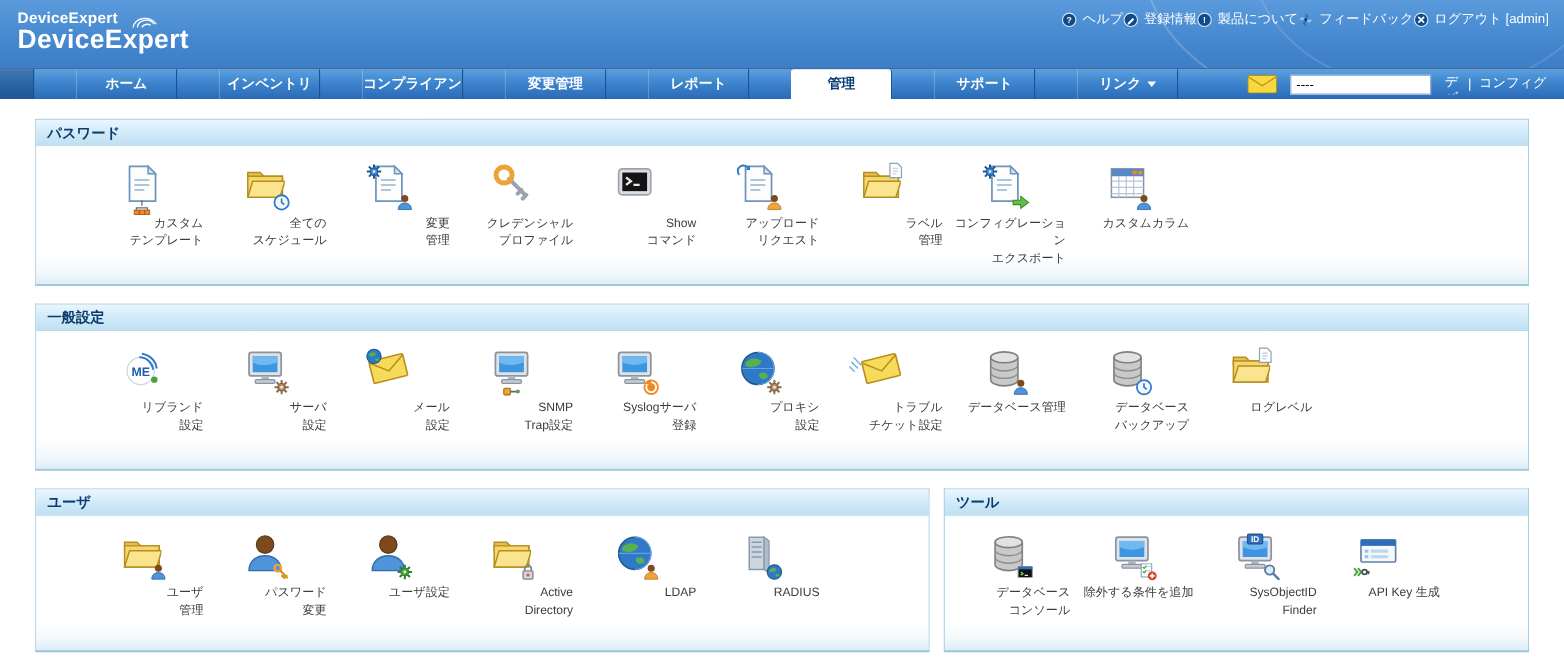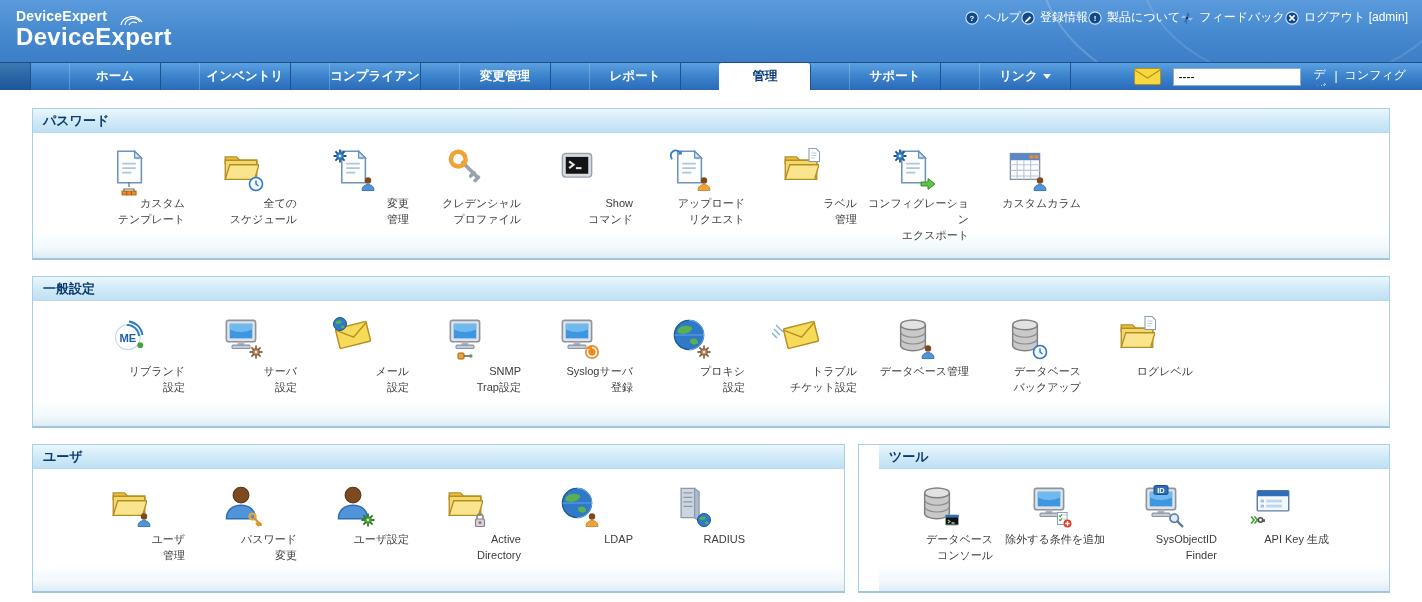--- a/index.html
+++ b/index.html
@@ -43,21 +43,21 @@
   .content{padding:18px 32px 0;}
   .section{border:1px solid #a9cfe4;border-bottom:2px solid #9ec7dc;margin-bottom:16px;background:#fff;}
   .section-header{height:23px;line-height:23px;padding-left:10px;font-size:13px;font-weight:bold;
     color:#0b3c6e;background:linear-gradient(180deg,#eaf6fd 0%,#cfe9f8 55%,#bfe0f3 100%);
     border-bottom:1px solid #bcd9ec;}
   .section-body{display:flex;align-items:flex-start;box-sizing:border-box;height:125px;
     padding:16px 0 0 40px;background:linear-gradient(180deg,#ffffff 78%,#f2f8fc 92%,#dcecf6 100%);}
   .row3 .section-body{height:122px;}
   .bottom-row{display:flex;gap:13px;}
   .section.users{flex:0 0 813px;box-sizing:border-box;}
-  .section.tools{flex:1;box-sizing:border-box;padding-left:20px;}
+  .section.tools{flex:1;box-sizing:border-box;}
   .section.tools .section-body{padding-left:2px;}
 
   .tile{width:112px;text-align:right;cursor:pointer;}
   .ticon{position:relative;width:40px;height:40px;margin:0 auto 7px;}
   .ticon .main{width:36px;height:36px;display:block;margin:0 auto;}
   .ticon .tilt{transform:rotate(-14deg);}
   .badge{position:absolute;width:16px;height:16px;}
   .badge.br{right:-3px;bottom:-3px;} .badge.bl{left:-3px;bottom:-3px;}
   .badge.tl{left:-1px;top:-1px;}    .badge.tr{right:-1px;top:-2px;}
   .badge.bc{left:50%;transform:translateX(-50%);bottom:-7px;}

